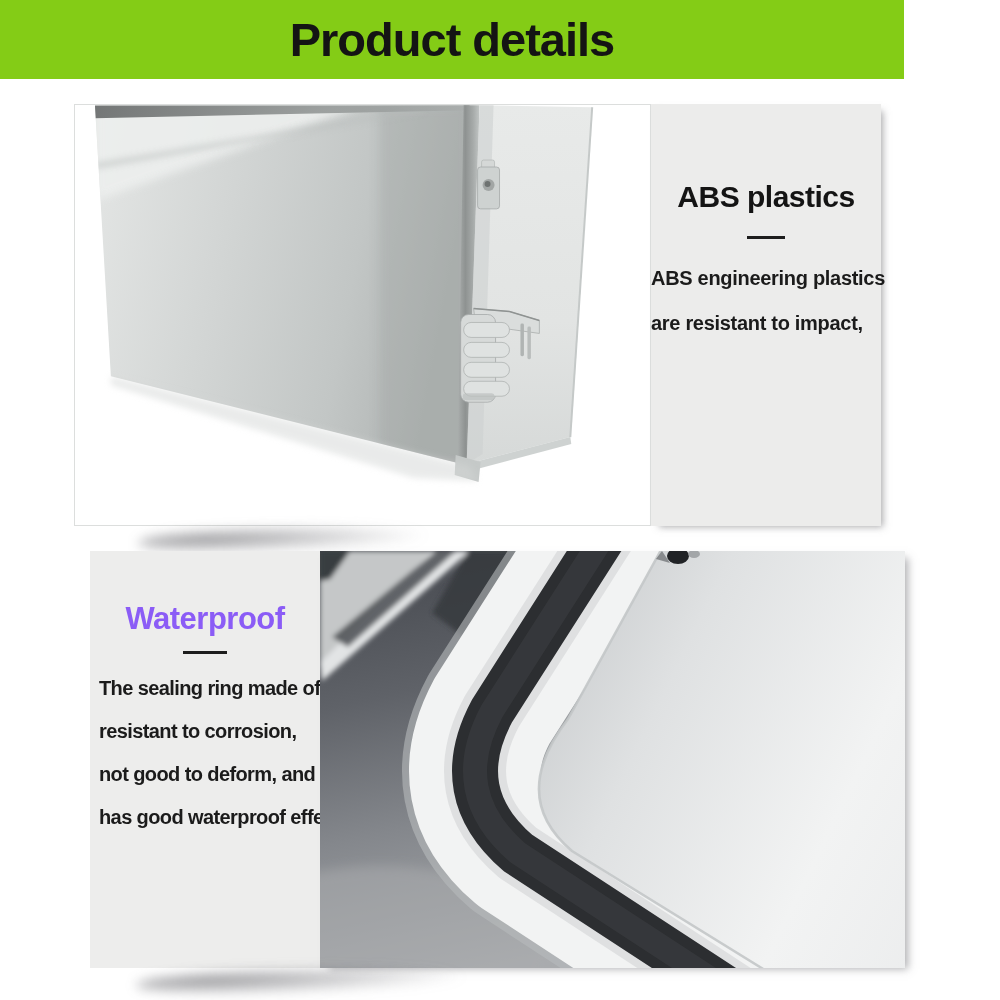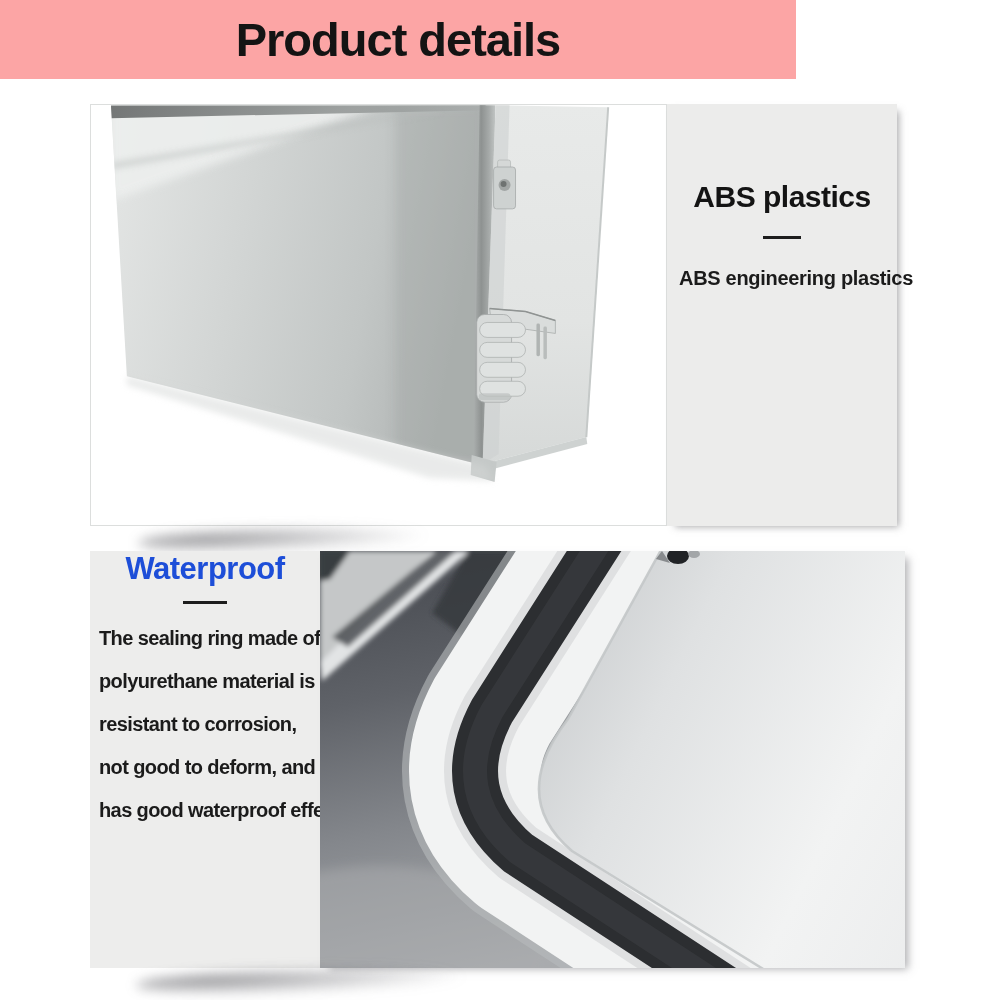--- a/index.html
+++ b/index.html
@@ -3,44 +3,44 @@
 <meta charset="utf-8">
 <style>
   * { margin:0; padding:0; box-sizing:border-box; }
   html,body { background:#ffffff; }
   body { width:1000px; height:1000px; position:relative; overflow:hidden;
          font-family:"Liberation Sans","DejaVu Sans",sans-serif; color:#1a1a1a; }
 
   .page { position:absolute; inset:0; }
 
   
-  .header { position:absolute; left:0; top:0; width:796px; height:79px;
-            background:#fca5a5; display:flex; align-items:center; justify-content:center; }
+  .header { position:absolute; left:0; top:0; width:904px; height:79px;
+            background:#84cc16; display:flex; align-items:center; justify-content:center; }
   .header h1 { font-size:47px; font-weight:bold; letter-spacing:-1px; color:#141414; }
 
   
-  .section1 { position:absolute; left:90px; top:104px; width:807px; height:422px;border-radius:21px; }
+  .section1 { position:absolute; left:74px; top:104px; width:807px; height:422px;border-radius:21px; }
   .photo1 { position:absolute; left:0; top:0; width:577px; height:422px;
             background:#ffffff; border:1px solid #dcdedd; }
   .photo1 svg { display:block; width:100%; height:100%; }
   .panel1 { position:absolute; left:577px; top:0; width:230px; height:422px;
             background:#ececeb; box-shadow:5px 4px 7px -3px rgba(105,105,110,.55); }
   .panel1 h2 { margin-top:76px; text-align:center; font-size:30px; font-weight:bold;
                letter-spacing:-0.5px; color:#141414; }
   .divider { width:38px; height:3px; background:#1d1d1d; margin:22px auto 0; }
   .divider2 { width:44px; }
-  .panel-body { margin-top:17px; padding-left:12px; font-size:20px; font-weight:600;
+  .panel-body { margin-top:17px; padding-left:0; font-size:20px; font-weight:600;
                 letter-spacing:-0.3px; color:#1b1b1b; }
   .panel-body .line { line-height:45px; white-space:nowrap; }
 
   
   .section2 { position:absolute; left:90px; top:551px; width:815px; height:417px; }
   .panel2 { position:absolute; left:0; top:0; width:230px; height:417px; background:#ededec; }
-  .panel2 h2 { text-align:center; font-size:31px; line-height:36px;
-               font-weight:bold; letter-spacing:-0.5px; color:#1d4ed8; }
+  .panel2 h2 { margin-top:50px; text-align:center; font-size:31px; line-height:36px;
+               font-weight:bold; letter-spacing:-0.5px; color:#8b5cf6; }
   .panel2 .divider { margin-top:14px; }
   .panel2 .panel-body { margin-top:13px; padding-left:9px; }
   .panel2 .panel-body .line { line-height:43px; letter-spacing:-0.6px; }
   .photo2 { position:absolute; left:230px; top:0; width:585px; height:417px;
             overflow:hidden; box-shadow:6px 4px 8px -3px rgba(100,100,105,.5); }
   .photo2 svg { display:block; width:100%; height:100%; }
 
   
   .smudge { position:absolute; border-radius:50%; filter:blur(6px); pointer-events:none;
             background:radial-gradient(ellipse at 22% 40%, rgba(60,60,66,.55) 0%,
@@ -133,36 +133,36 @@
         <rect x="447" y="219" width="3.5" height="33" rx="1.5" fill="#b0b4b3"></rect>
         <rect x="454" y="222" width="3.5" height="33" rx="1.5" fill="#b9bdbc"></rect>
       </svg>
     </div>
 
     <aside class="panel1">
       <h2>ABS plastics</h2>
       <div class="divider"></div>
       <div class="panel-body">
         <div class="line">ABS engineering plastics</div>
+        <div class="line">are resistant to impact,</div>
       </div>
     </aside>
   </section>
 
   <div class="smudge smudge-a"></div>
 
   <section class="section2">
 
     <aside class="panel2">
       <h2>
         <span>Waterproof</span><br>
       </h2>
       <div class="divider divider2"></div>
       <div class="panel-body">
         <div class="line">The sealing ring made of</div>
-        <div class="line">polyurethane material is</div>
         <div class="line">resistant to corrosion,</div>
         <div class="line">not good to deform, and</div>
         <div class="line">has good waterproof effect.</div>
       </div>
     </aside>
 
     <div class="photo2">
       <svg viewBox="0 0 585 417" xmlns="http://www.w3.org/2000/svg">
         <defs>
           <linearGradient id="gBg" x1="0" y1="0" x2="0.3" y2="1">

